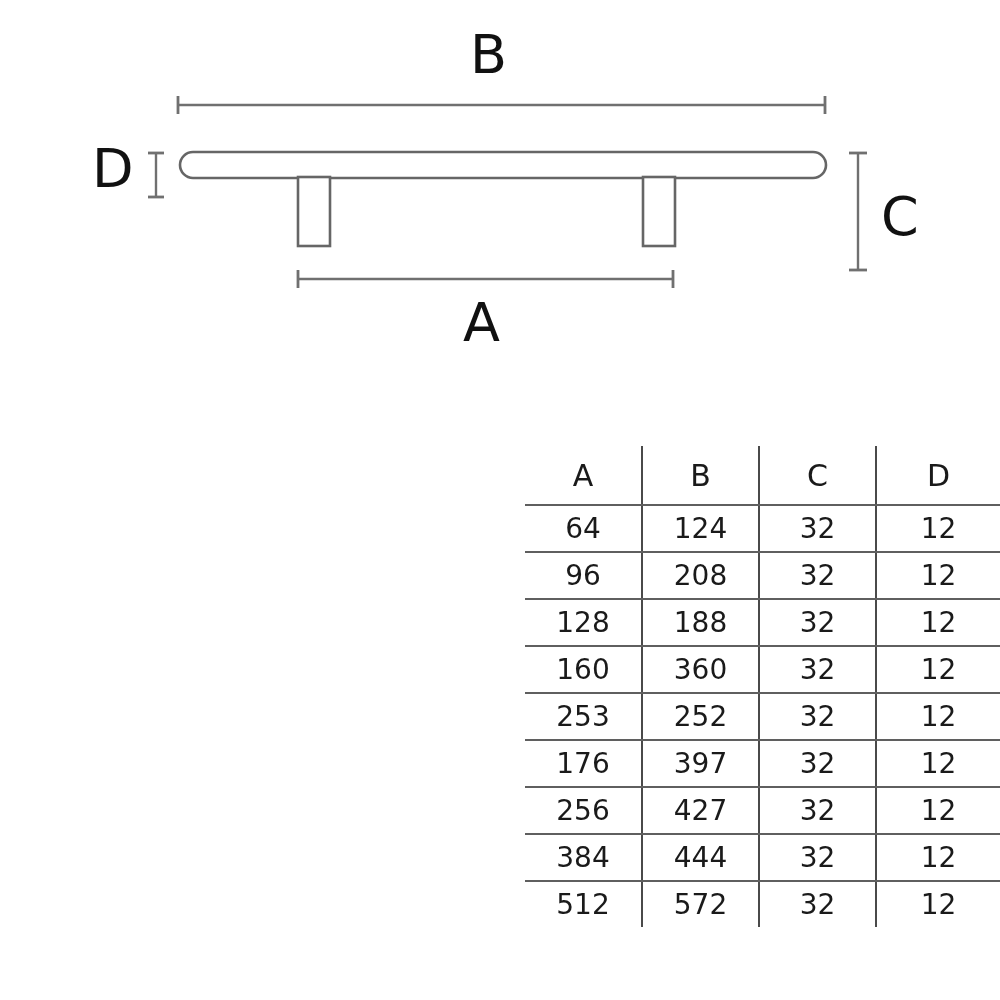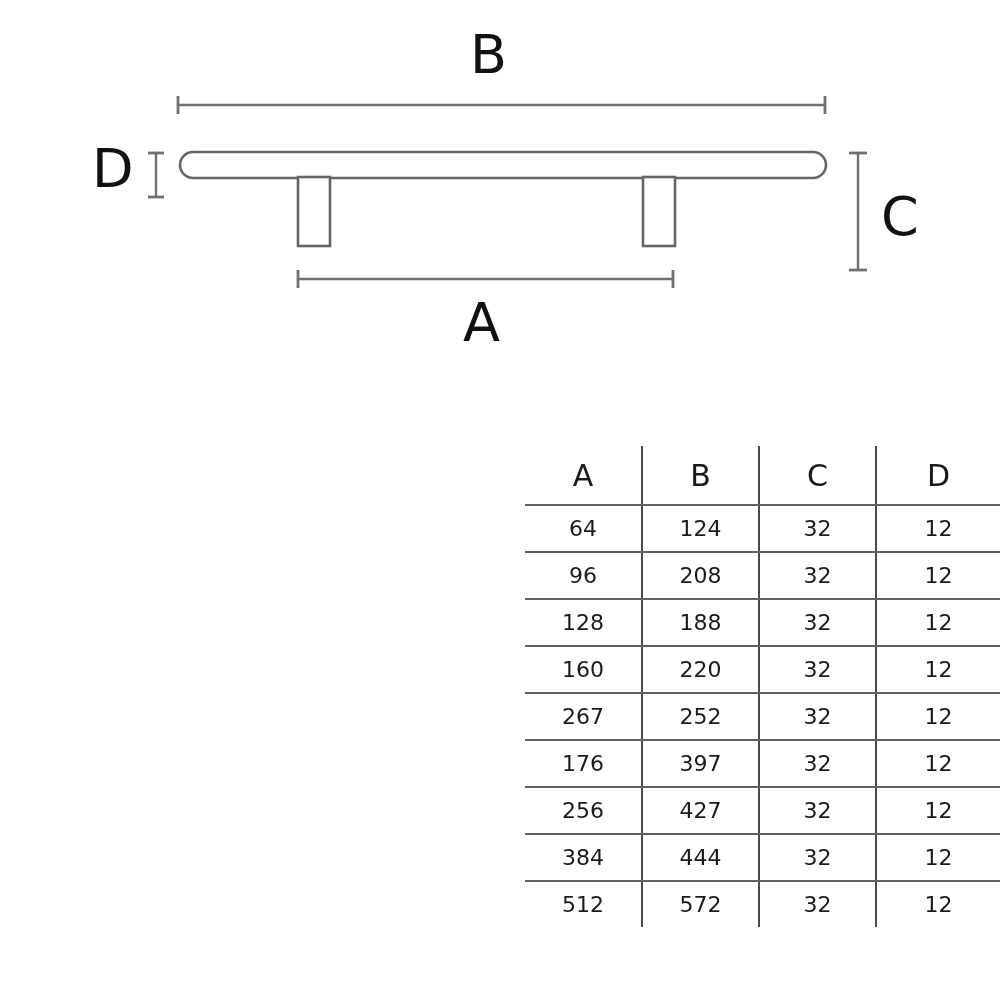--- a/index.html
+++ b/index.html
@@ -68,21 +68,21 @@
     padding: 0;
     height: 45px;
     vertical-align: middle;
   }
   table.spec th {
     font-size: 30px;
     height: 58px;
     border-bottom: 2px solid #5f5f5f;
   }
   table.spec td {
-    font-size: 22px;
+    font-size: 28px;
     border-bottom: 2px solid #5f5f5f;
   }
   table.spec tbody tr:last-child td {
     border-bottom: none;
   }
   
   table.spec th.sep,
   table.spec td.sep {
     border-left: 2px solid #4a4a4a;
   }
@@ -173,26 +173,26 @@
           <td class="sep">12</td>
         </tr>
         <tr>
           <td>128</td>
           <td class="sep">188</td>
           <td class="sep">32</td>
           <td class="sep">12</td>
         </tr>
         <tr>
           <td>160</td>
-          <td class="sep">220</td>
-          <td class="sep">32</td>
-          <td class="sep">12</td>
-        </tr>
-        <tr>
-          <td>267</td>
+          <td class="sep">360</td>
+          <td class="sep">32</td>
+          <td class="sep">12</td>
+        </tr>
+        <tr>
+          <td>253</td>
           <td class="sep">252</td>
           <td class="sep">32</td>
           <td class="sep">12</td>
         </tr>
         <tr>
           <td>176</td>
           <td class="sep">397</td>
           <td class="sep">32</td>
           <td class="sep">12</td>
         </tr>

